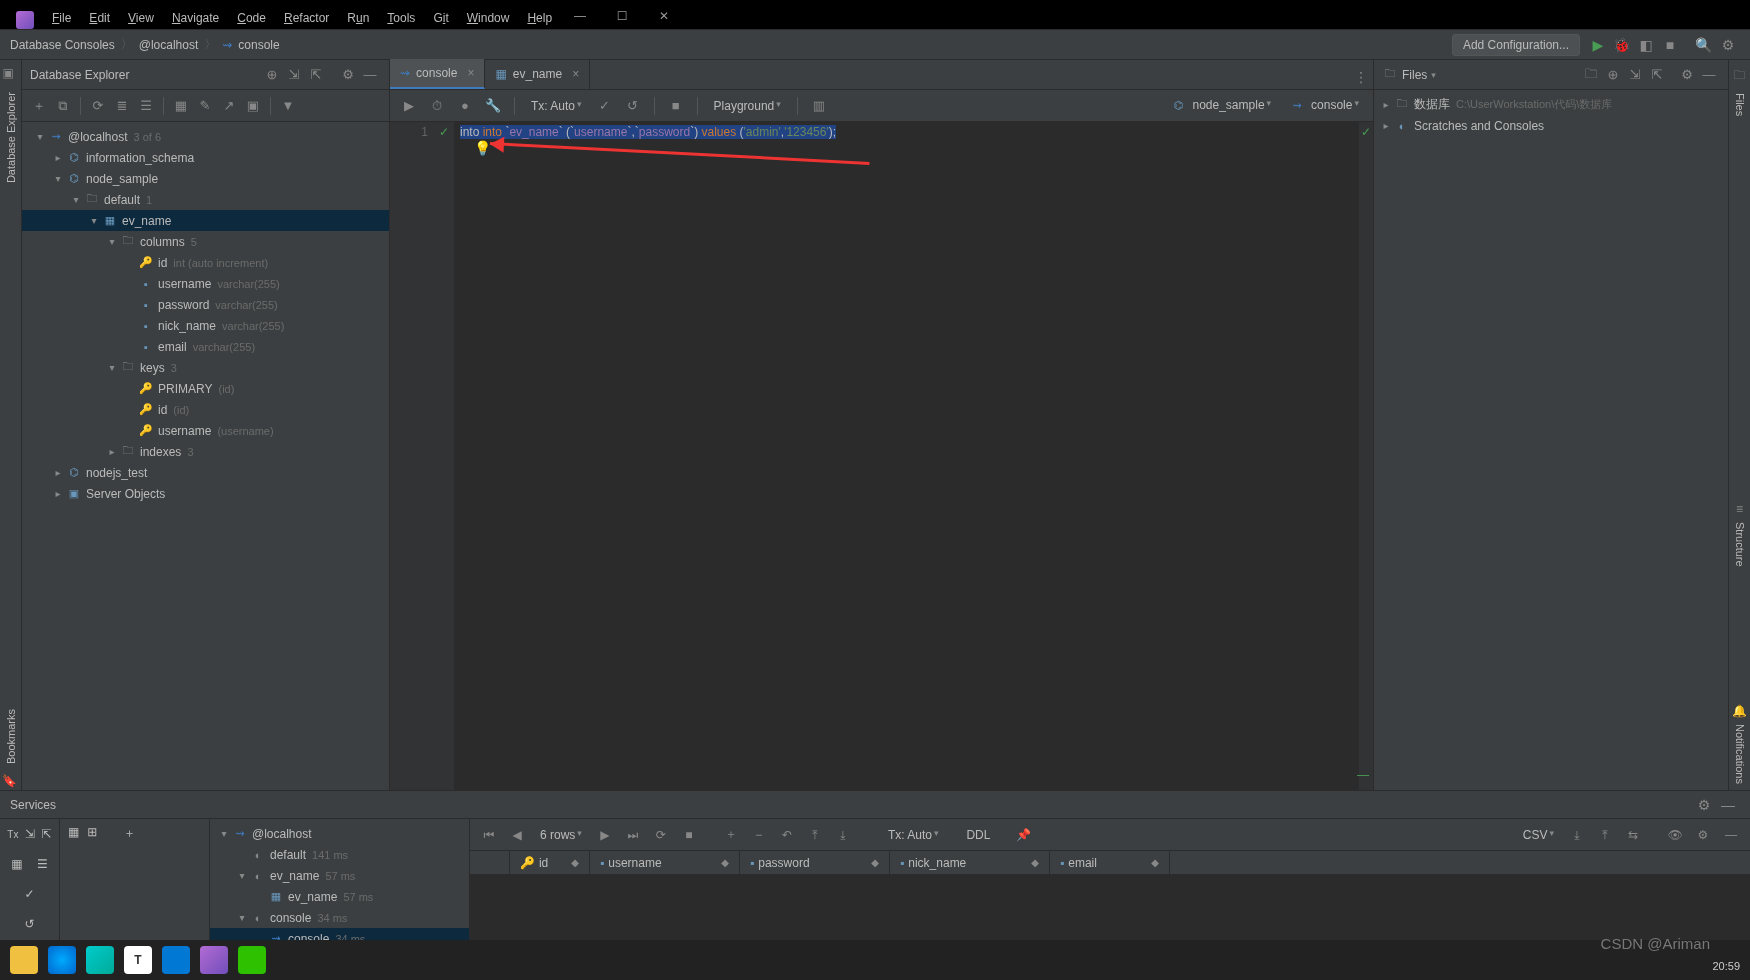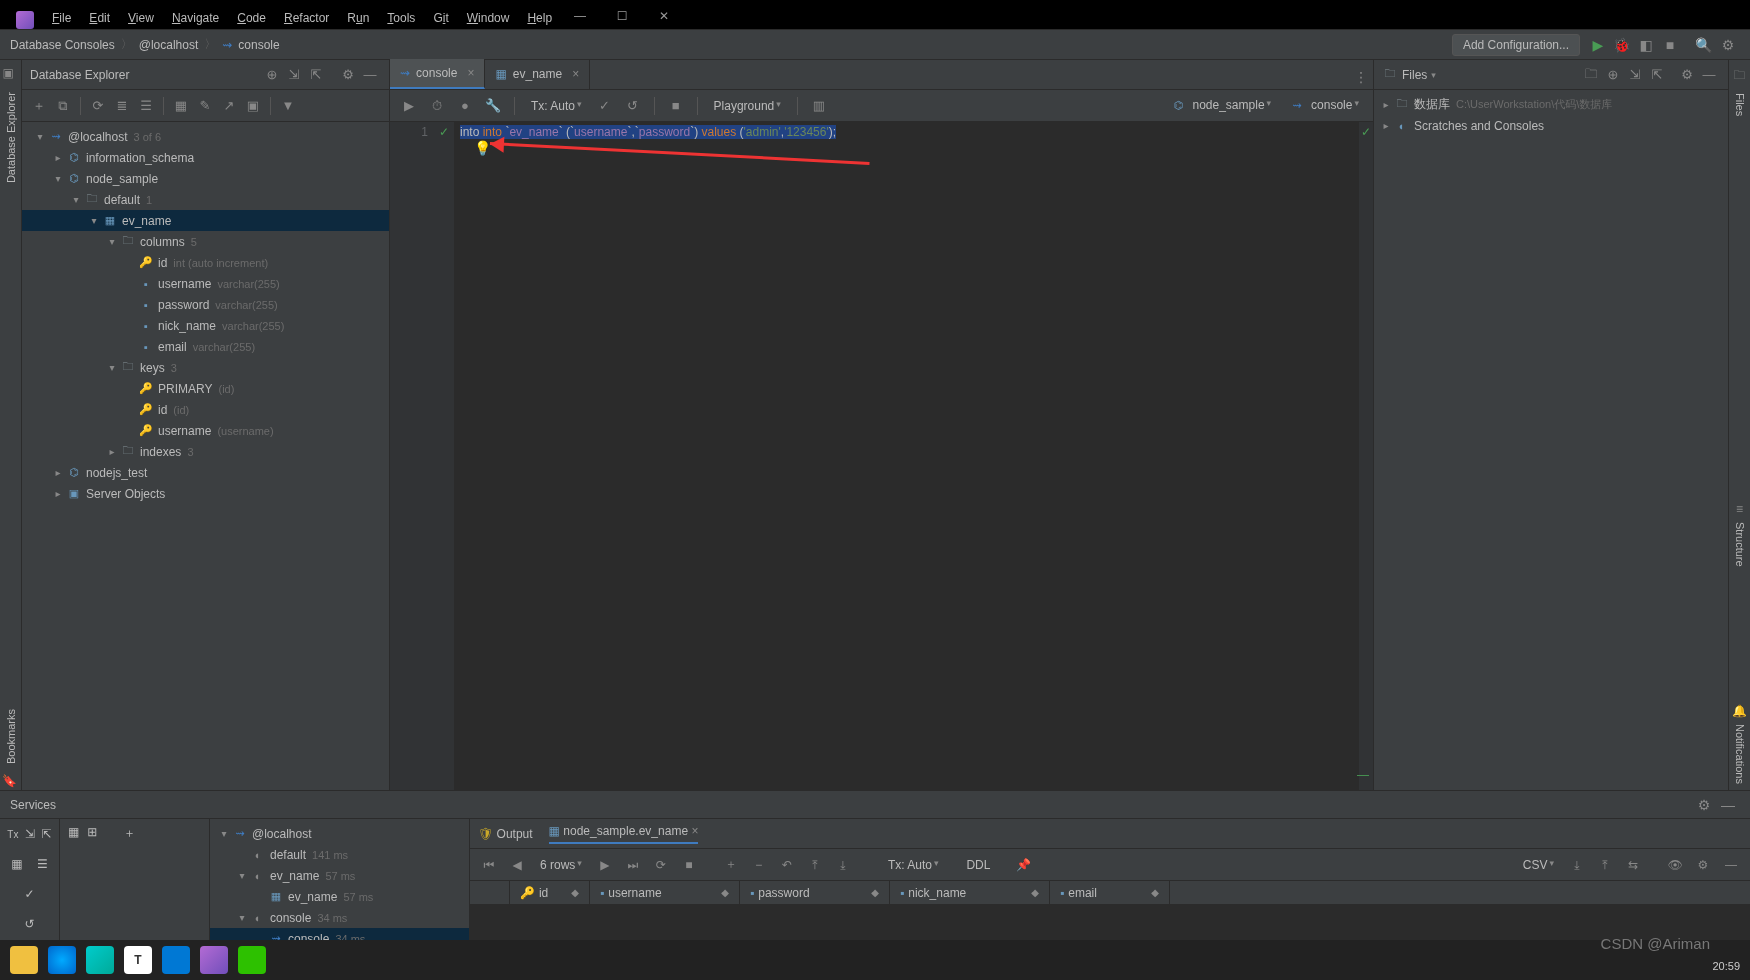--- a/index.html
+++ b/index.html
@@ -459,24 +459,20 @@
           <span class="thint">34 ms</span>
         </div>
       <div class="trow sel">
           <span class="tind" style="width:58px"></span>
           <span class="ticon2 blue">⇝</span>
           <span class="tlabel">console</span>
           <span class="thint">34 ms</span>
         </div>
     </div>
     <div class="svcright">
-      <div class="svctabs">
-        <span><span class="yellow">🛡</span> <span>Output</span></span>
-        <span style="border-bottom:2px solid #3f7bbf;padding-bottom:4px"><span style="color:#6897bb">▦</span> <span>node_sample.ev_name</span> <span class="x" style="color:#888">×</span></span>
-      </div>
       <div class="svctb">
         <div class="ic">⏮</div>
         <div class="ic">◀</div>
         <div class="dd">
             <span>6 rows</span>
             <span class="chev">▾</span>
           </div>
         <div class="ic">▶</div>
         <div class="ic">⏭</div>
         <div class="ic">⟳</div>

